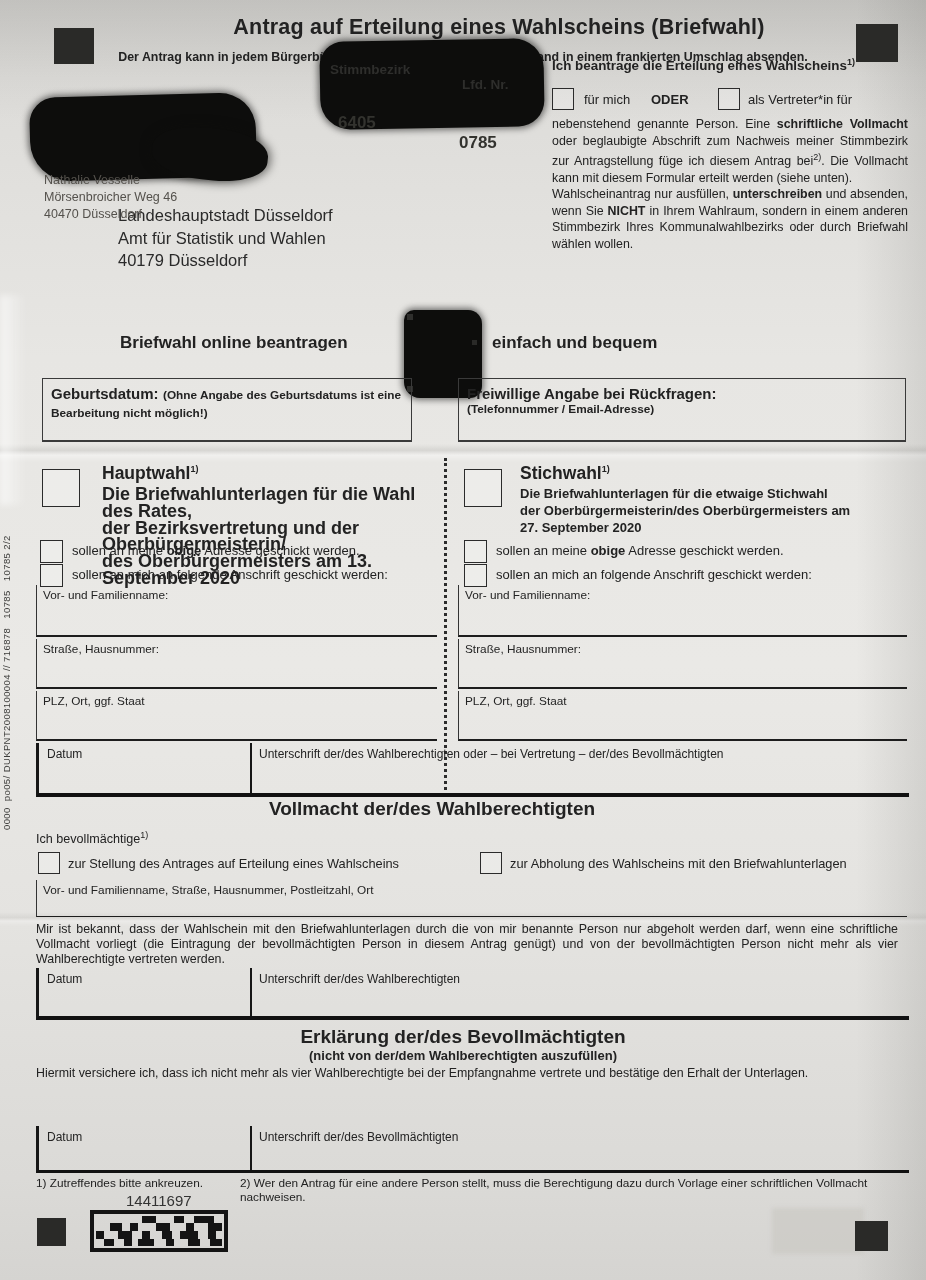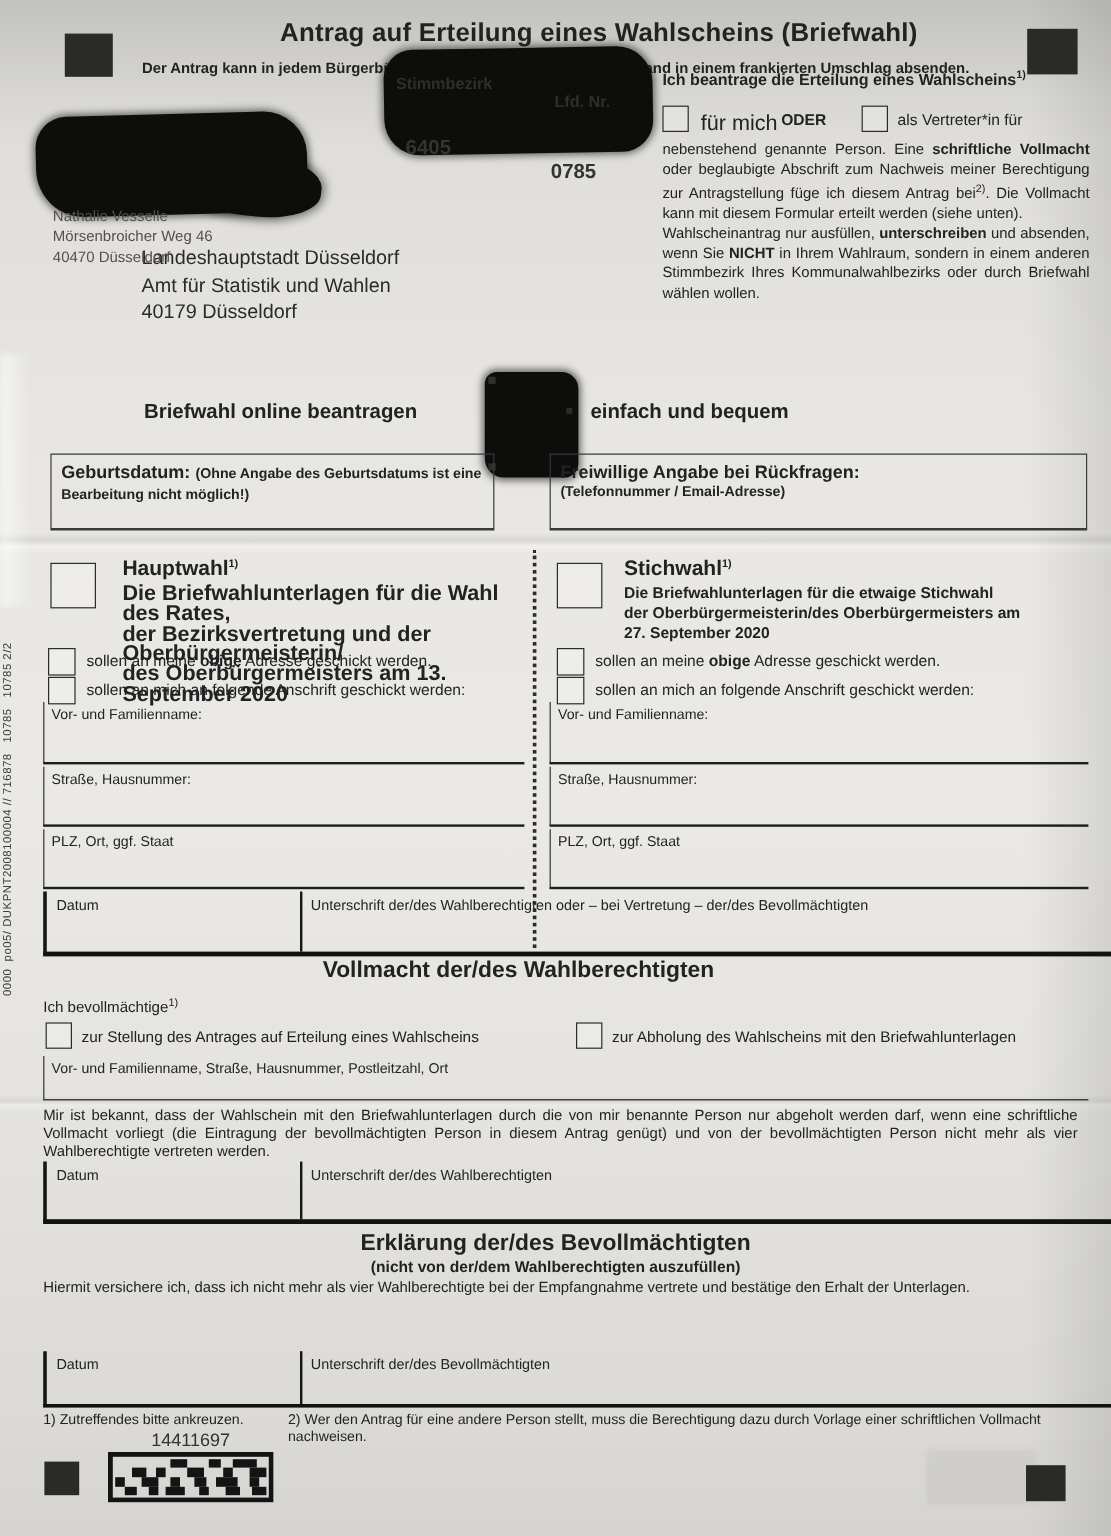--- a/index.html
+++ b/index.html
@@ -21,21 +21,21 @@
   .mark{position:absolute;background:#2a2a28;}
   
   .blob{position:absolute;background:#0d0d0c;box-shadow:0 0 6px 2px rgba(13,13,12,.55);}
   .under-blob{position:relative;z-index:2;}
   
   .cb{position:absolute;border:1.7px solid #2b2b2b;background:rgba(252,252,250,.25);z-index:1;}
   
   .field{position:absolute;border-left:1.7px solid #333;border-bottom:2px solid #1d1d1d;}
   .flabel{font-size:11.8px;color:#232323;padding:3px 0 0 6px;display:block;}
   
-  .sigrow{position:absolute;border-left:3px solid #161616;border-bottom:4px solid #111;padding-left:18px;}
+  .sigrow{position:absolute;border-left:3px solid #161616;border-bottom:4px solid #111;}
   .sigrow .divider{position:absolute;left:211px;top:0;bottom:0;border-left:2.5px solid #161616;}
   .sigrow .slabel{position:absolute;font-size:12px;color:#232323;top:4px;}
   
   .ibox{position:absolute;border:1.6px solid #3a3a3a;border-bottom-width:2px;padding:6px 8px;box-sizing:border-box;}
   .jp{margin:0;text-align:justify;}
   sup{font-size:9px;}
   .dotsep{position:absolute;border-left:3px dotted #2c2c2c;}
   .vtext{position:absolute;writing-mode:vertical-rl;transform:rotate(180deg);font-size:9.5px;color:#3c3c3a;letter-spacing:.4px;white-space:pre;}
 </style>
 </head>
@@ -61,41 +61,41 @@
   <div class="abs" style="left:0;top:50px;width:926px;text-align:center;font-size:12.4px;font-weight:600;">Der Antrag kann in jedem Bürgerbüro abgegeben werden. Bei Postversand in einem frankierten Umschlag absenden.</div>
 
   <div class="blob" style="left:320px;top:40px;width:224px;height:88px;border-radius:24px 30px 26px 30px;transform:rotate(-1deg);"></div>
   <div class="abs under-blob" style="left:330px;top:62px;font-size:13.5px;font-weight:700;color:#2e2e2c;">Stimmbezirk</div>
   <div class="abs under-blob" style="left:462px;top:62px;font-size:13.5px;font-weight:700;color:#2e2e2c;">Lfd. Nr.</div>
   <div class="abs under-blob" style="left:338px;top:83px;font-size:17px;font-weight:700;color:#33332f;">6405</div>
   <div class="abs under-blob" style="left:459px;top:83px;font-size:17px;font-weight:700;color:#33332f;">0785</div>
 
   <div class="abs" style="left:552px;top:57px;width:366px;font-size:13.4px;font-weight:700;"><span>Ich beantrage die Erteilung eines Wahlscheins</span><sup>1)</sup></div>
   <div class="cb" style="left:552px;top:88px;width:20px;height:20px;"></div>
-  <div class="abs" style="left:584px;top:92px;font-size:18px;text-align:right;">für mich</div>
+  <div class="abs" style="left:584px;top:92px;font-size:13px;text-align:right;">für mich</div>
   <div class="abs" style="left:651px;top:92px;font-size:13px;font-weight:700;">ODER</div>
   <div class="cb" style="left:718px;top:88px;width:20px;height:20px;"></div>
   <div class="abs" style="left:748px;top:92px;font-size:13px;">als Vertreter*in für</div>
 
   <div class="blob" style="left:30px;top:95px;width:226px;height:84px;border-radius:26px 36px 30px 40px;transform:rotate(-1.5deg);"></div>
   <div class="blob" style="left:152px;top:128px;width:116px;height:52px;border-radius:45%;transform:rotate(6deg);box-shadow:0 0 8px 3px rgba(13,13,12,.5);"></div>
   <div class="abs under-blob" style="left:44px;top:102px;font-size:12.5px;line-height:17px;color:#54514c;">
     <div>Nathalie Vesselle</div>
     <div>Mörsenbroicher Weg 46</div>
     <div>40470 Düsseldorf</div>
   </div>
 
   <div class="abs" style="left:118px;top:204px;font-size:16.5px;line-height:22.5px;color:#2a2a2a;">
     <div>Landeshauptstadt Düsseldorf</div>
     <div>Amt für Statistik und Wahlen</div>
     <div>40179 Düsseldorf</div>
   </div>
 
   <div class="abs" style="left:552px;top:116px;width:356px;font-size:12.4px;line-height:16.5px;">
-    <p class="jp"><span>nebenstehend genannte Person. Eine </span><b>schriftliche Vollmacht</b><span> oder beglaubigte Abschrift zum Nachweis meiner Berechtigung zur Antragstellung füge ich diesem Antrag bei</span><sup>2)</sup><span>. Die Vollmacht kann mit diesem Formular erteilt werden (siehe unten).</span></p>
+    <p class="jp"><span>nebenstehend genannte Person. Eine </span><b>schriftliche Vollmacht</b><span> oder beglaubigte Abschrift zum Nachweis meiner Stimmbezirk zur Antragstellung füge ich diesem Antrag bei</span><sup>2)</sup><span>. Die Vollmacht kann mit diesem Formular erteilt werden (siehe unten).</span></p>
     <p class="jp"><span>Wahlscheinantrag nur ausfüllen, </span><b>unterschreiben</b><span> und absenden, wenn Sie </span><b>NICHT</b><span> in Ihrem Wahlraum, sondern in einem anderen Stimmbezirk Ihres Kommunalwahlbezirks oder durch Briefwahl wählen wollen.</span></p>
   </div>
 
   <div class="abs" style="left:120px;top:333px;font-size:17px;font-weight:700;">Briefwahl online beantragen</div>
   <div class="blob" style="left:404px;top:310px;width:78px;height:88px;border-radius:10px 14px 12px 16px;">
     <div style="position:absolute;left:3px;top:4px;width:6px;height:6px;background:#2f2f2d;"></div>
     <div style="position:absolute;left:3px;bottom:6px;width:6px;height:6px;background:#2f2f2d;"></div>
     <div style="position:absolute;right:5px;top:30px;width:5px;height:5px;background:#2a2a28;"></div>
   </div>
   <div class="abs" style="left:492px;top:333px;font-size:17px;font-weight:700;">einfach und bequem</div>

